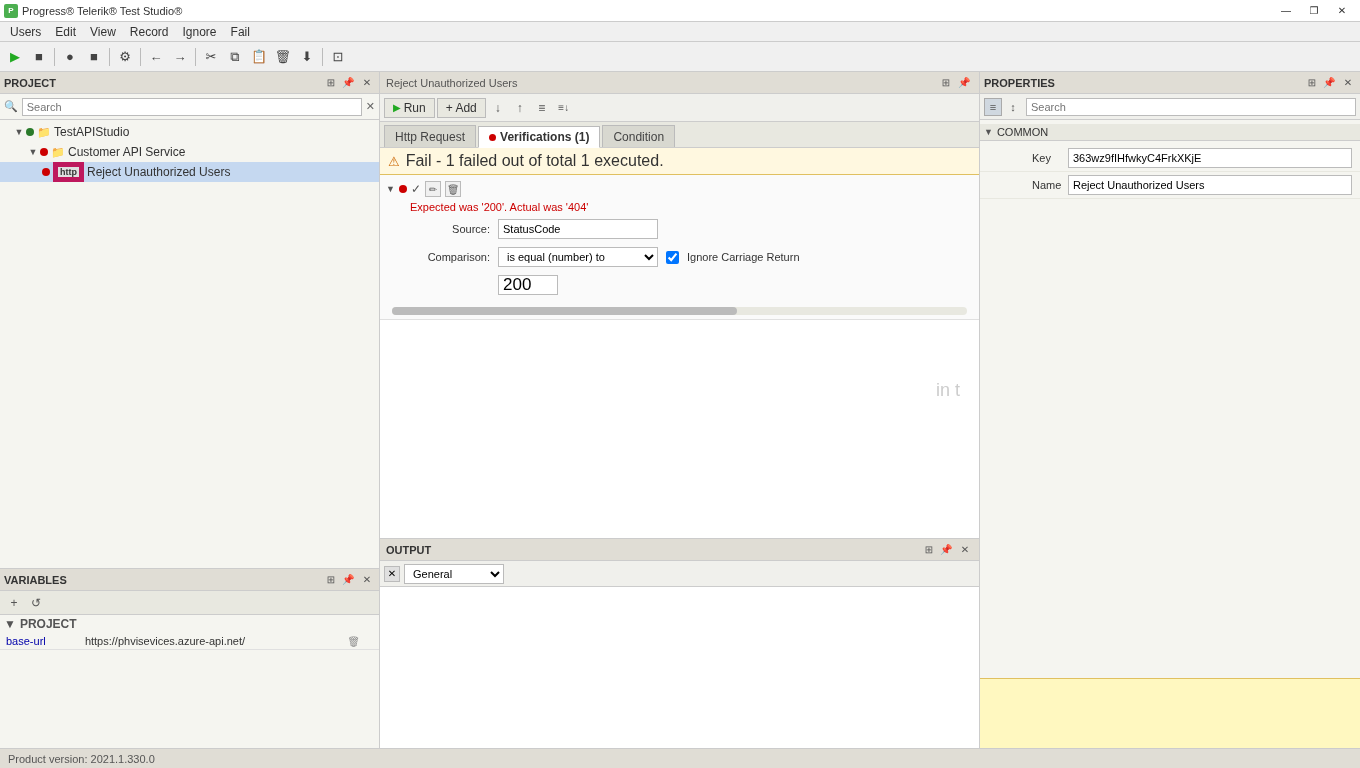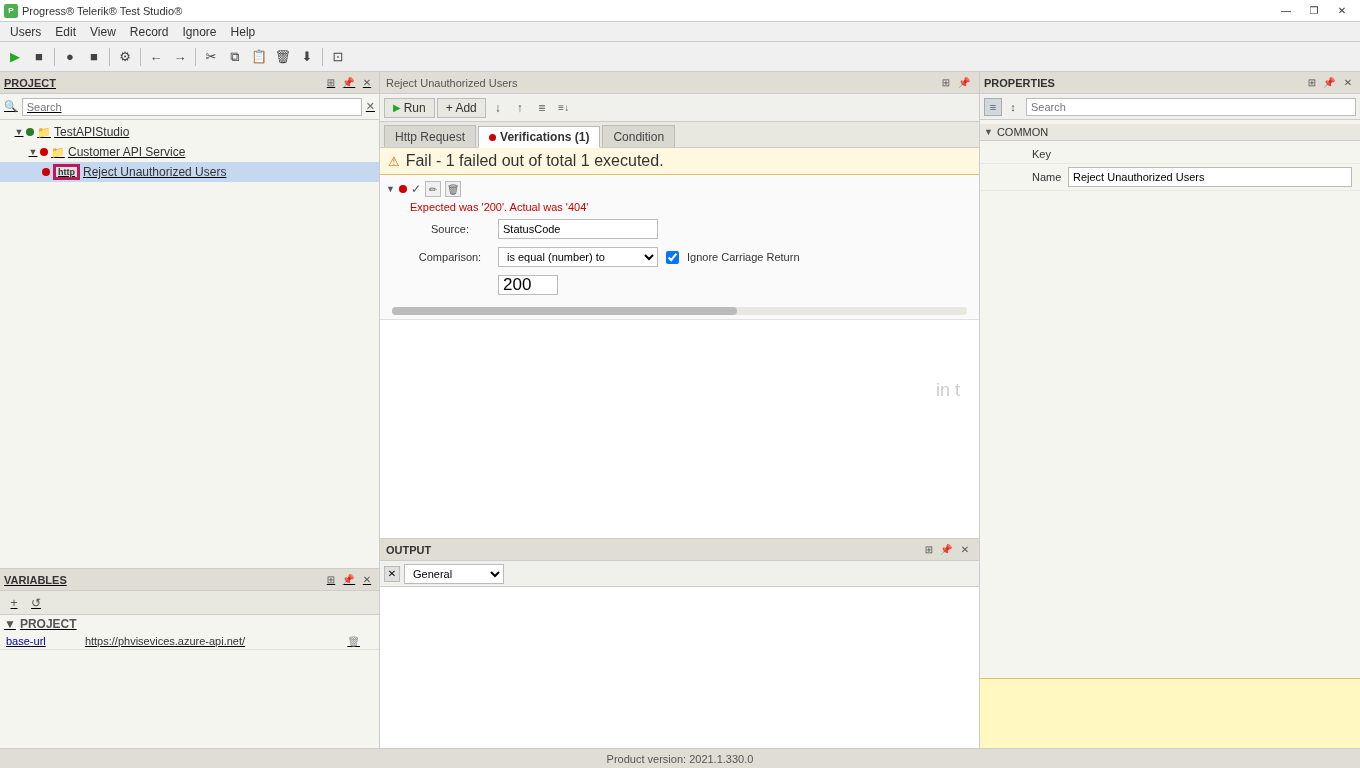--- a/index.html
+++ b/index.html
@@ -61,21 +61,20 @@
     }
 
     
     .left-panel {
       width: 380px;
       min-width: 380px;
       background: #f5f5f0;
       border-right: 1px solid #ccc;
       display: flex;
       flex-direction: column;
-      text-decoration: underline;
     }
 
     
     .panel-header {
       height: 22px;
       background: #e0ddd5;
       border-bottom: 1px solid #ccc;
       display: flex;
       align-items: center;
       justify-content: space-between;
@@ -111,21 +110,21 @@
     .tree-item { display: flex; align-items: center; padding: 1px 4px; cursor: pointer; height: 20px; }
     .tree-item.selected { background: #c5d8f0; }
     .tree-indent-1 { padding-left: 14px; }
     .tree-indent-2 { padding-left: 28px; }
     .tree-indent-3 { padding-left: 42px; }
     .tree-arrow { width: 10px; height: 10px; display: inline-flex; align-items: center; justify-content: center; font-size: 9px; color: #555; margin-right: 2px; }
     .tree-icon { width: 14px; height: 14px; display: inline-flex; align-items: center; justify-content: center; margin-right: 3px; font-size: 11px; }
     .tree-dot-red { width: 8px; height: 8px; border-radius: 50%; background: #cc0000; display: inline-block; margin-right: 3px; }
     .tree-dot-green { width: 8px; height: 8px; border-radius: 50%; background: #2a7a2a; display: inline-block; margin-right: 3px; }
     .tree-label { font-size: 12px; color: #333; }
-    .tree-http-badge { font-size: 9px; background: #e0e0e0; border: 3px solid #be185d; padding: 0 2px; margin-right: 3px; color: #333; font-weight: bold; }
+    .tree-http-badge { font-size: 9px; background: #e0e0e0; border: 5px solid #be185d; padding: 0 2px; margin-right: 3px; color: #333; font-weight: bold; }
 
     
     .variables-panel {
       height: 200px;
       border-top: 1px solid #ccc;
       background: #f5f5f0;
       display: flex;
       flex-direction: column;
       margin-top: 40px;
     }
@@ -268,21 +267,21 @@
     
     .error-text { color: #cc0000; font-size: 11px; padding: 2px 24px; }
 
     
     .form-row {
       display: flex;
       align-items: center;
       padding: 4px 24px;
       gap: 8px;
     }
-    .form-label { font-size: 11px; color: #333; width: 80px; text-align: center; }
+    .form-label { font-size: 11px; color: #333; width: 80px; text-align: right; }
     .form-input {
       border: 1px solid #bbb;
       height: 20px;
       padding: 0 4px;
       font-size: 11px;
       background: white;
       width: 160px;
     }
     .form-select {
       border: 1px solid #bbb;
@@ -424,21 +423,21 @@
     .status-bar {
       position: fixed;
       bottom: 0;
       left: 0;
       right: 0;
       height: 20px;
       background: #e0ddd5;
       border-top: 1px solid #ccc;
       display: flex;
       align-items: center;
-      justify-content: center;
+      justify-content: flex-start;
       padding: 0 8px;
     }
     .status-text { font-size: 11px; color: #555; }
     .scroll-area { overflow-y: auto; }
     .scroll-area::-webkit-scrollbar { width: 8px; }
     .scroll-area::-webkit-scrollbar-track { background: #e8e8e0; }
     .scroll-area::-webkit-scrollbar-thumb { background: #bbb; }
   </style>
 </head>
 <body>
@@ -454,21 +453,21 @@
     <button class="title-bar-btn close">✕</button>
   </div>
 </div>
 
 <div class="menu-bar">
   <span class="menu-item">Users</span>
   <span class="menu-item">Edit</span>
   <span class="menu-item">View</span>
   <span class="menu-item">Record</span>
   <span class="menu-item">Ignore</span>
-  <span class="menu-item">Help</span>
+  <span class="menu-item">Fail</span>
 </div>
 
 <div class="toolbar">
   <button class="toolbar-btn green">▶</button>
   <button class="toolbar-btn">■</button>
   <span class="toolbar-separator"></span>
   <button class="toolbar-btn">●</button>
   <button class="toolbar-btn">■</button>
   <span class="toolbar-separator"></span>
   <button class="toolbar-btn">⚙</button>
@@ -683,20 +682,21 @@
 
     <div class="properties-content scroll-area">
 
       <div class="prop-section-header">
         <span class="prop-section-arrow">▼</span>
         <span class="prop-section-label">COMMON</span>
       </div>
 
       <div class="prop-row">
         <span class="prop-key">Key</span>
+        <input type="text" class="prop-value-input" value="363wz9fIHfwkyC4FrkXKjE" style="">
       </div>
 
       <div class="prop-row">
         <span class="prop-key">Name</span>
         <input type="text" class="prop-value-input" value="Reject Unauthorized Users" style="">
       </div>
     </div>
 
     <div class="right-panel-bottom"></div>
   </div>

